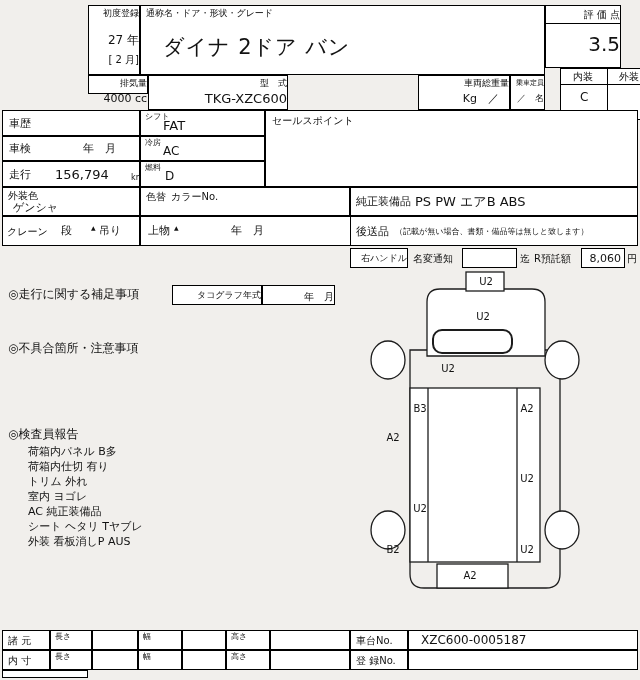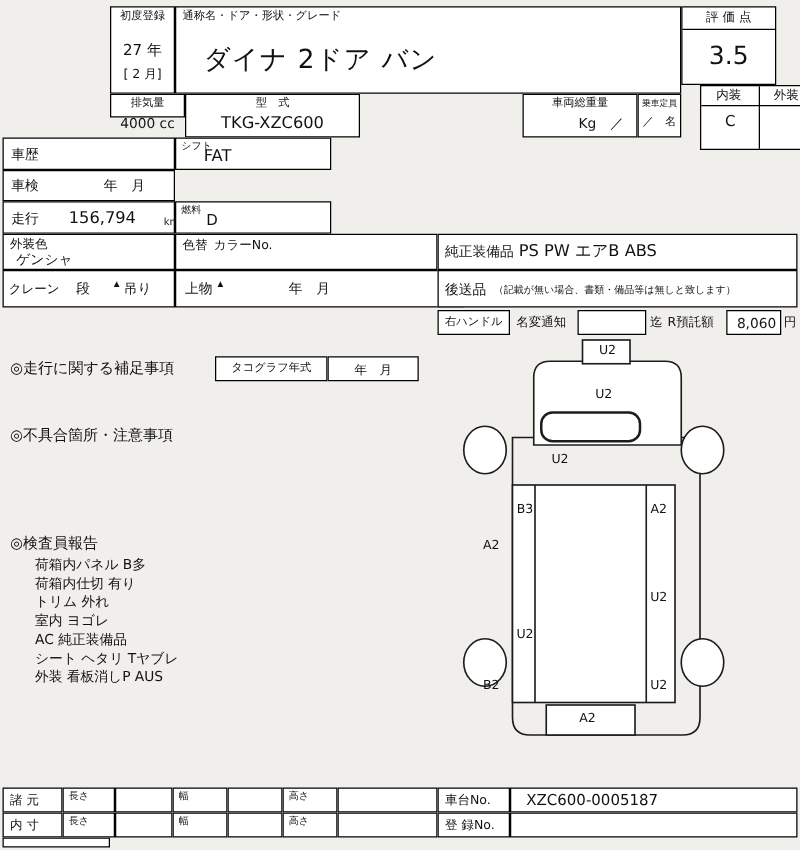--- a/index.html
+++ b/index.html
@@ -17,21 +17,21 @@
   .t{position:absolute;white-space:pre;line-height:1.1}
   .lbl{font-size:9px}
   .lbl8{font-size:8px}
   .lbl10{font-size:10px}
   .v11{font-size:11px}
   .v12{font-size:12px}
   .v13{font-size:13px}
   .big{font-size:23px;letter-spacing:1px}
   .name-big{font-size:21px;letter-spacing:1px}
   .score-big{font-size:20px}
-  .center{width:100%;text-align:center;left:0}
+  .center{width:100%;text-align:right;left:0}
   .code{position:absolute;font-size:10px;font-weight:500;transform:translate(-50%,-50%);white-space:nowrap}
   .mark{font-size:6px;position:absolute}
   svg{position:absolute;overflow:visible}
 </style>
 </head>
 <body>
 
 <div class="sheet">
 
 
@@ -82,20 +82,24 @@
   </div>
   <div class="cell" style="left:140px;top:110px;width:125px;height:26px">
     <div class="t lbl8" style="left:4px;top:2px">シフト</div>
     <div class="t v13" style="left:22px;top:8px">FAT</div>
   </div>
 
   <div class="cell" style="left:2px;top:136px;width:138px;height:25px">
     <div class="t v11" style="left:6px;top:6px">車検</div>
     <div class="t v11" style="left:80px;top:6px">年　月</div>
   </div>
+  <div class="cell" style="left:140px;top:136px;width:125px;height:25px">
+    <div class="t lbl8" style="left:4px;top:2px">冷房</div>
+    <div class="t v12" style="left:22px;top:8px">AC</div>
+  </div>
 
   <div class="cell" style="left:2px;top:161px;width:138px;height:26px">
     <div class="t v11" style="left:6px;top:7px">走行</div>
     <div class="t v13" style="left:52px;top:6px">156,794</div>
     <div class="t lbl8" style="left:128px;top:12px">km</div>
   </div>
   <div class="cell" style="left:140px;top:161px;width:125px;height:26px">
     <div class="t lbl8" style="left:4px;top:2px">燃料</div>
     <div class="t v12" style="left:24px;top:8px">D</div>
   </div>
@@ -114,20 +118,23 @@
     <div class="t v11" style="left:58px;top:8px">段</div>
     <div class="mark" style="left:88px;top:7px">▲</div>
     <div class="t v11" style="left:96px;top:8px">吊り</div>
   </div>
   <div class="cell" style="left:140px;top:216px;width:231px;height:30px">
     <div class="t v11" style="left:7px;top:8px">上物</div>
     <div class="mark" style="left:33px;top:7px">▲</div>
     <div class="t v11" style="left:90px;top:8px">年　月</div>
   </div>
 
+  <div class="box" style="left:265px;top:110px;width:373px;height:77px">
+    <div class="t lbl10" style="left:6px;top:4px">セールスポイント</div>
+  </div>
   <div class="box" style="left:350px;top:216px;width:288px;height:30px">
     <div class="t v11" style="left:5px;top:9px">後送品</div>
     <div class="t" style="left:44px;top:11px;font-size:8px">（記載が無い場合、書類・備品等は無しと致します）</div>
   </div>
   <div class="box" style="left:350px;top:187px;width:288px;height:29px">
     <div class="t v11" style="left:5px;top:8px">純正装備品</div>
     <div class="t v13" style="left:64px;top:7px">PS PW エアB ABS</div>
   </div>
 
   <div class="box" style="left:350px;top:248px;width:58px;height:20px">

